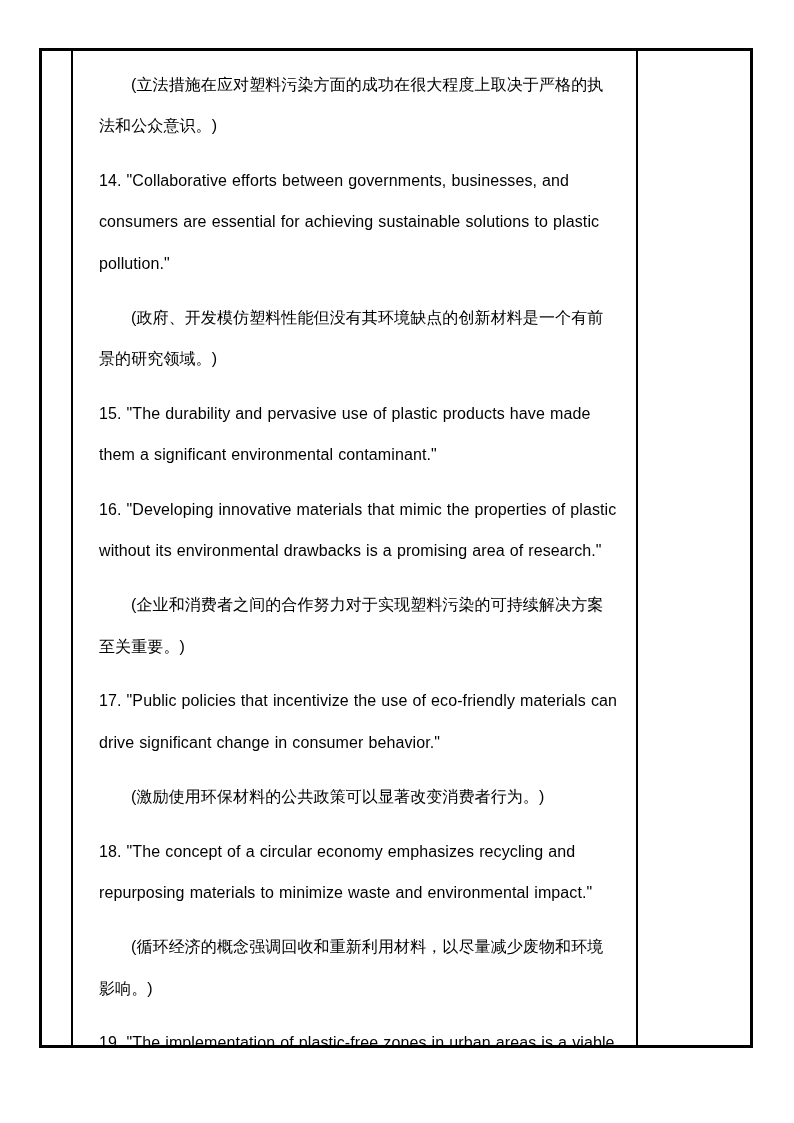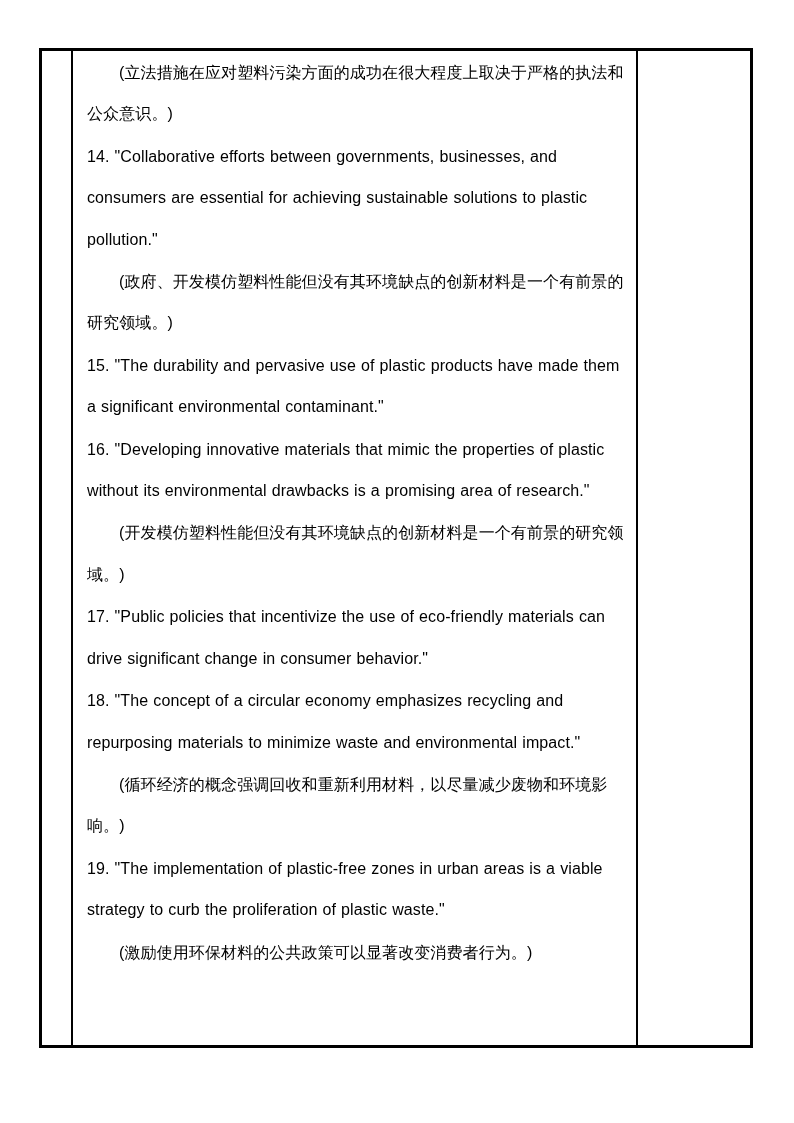--- a/index.html
+++ b/index.html
@@ -36,21 +36,21 @@
     border-right: 2px solid #000000;
     box-sizing: border-box;
     flex: 0 0 auto;
     padding: 0 5px 0 13px;
     overflow: hidden;
   }
   .col-right {
     flex: 1 1 auto;
   }
   .col-body p {
-    margin: 1px;
+    margin: 13px;
     font-size: 16px;
     line-height: 41.4px;
     letter-spacing: 0.1px;
     word-spacing: 0.5px;
   }
   .col-body p.zh {
     text-indent: 2em;
   }
   .col-body p.en {
     font-family: "Liberation Sans", "DejaVu Sans", sans-serif;
@@ -60,21 +60,22 @@
 <body>
 
 <div class="doc-table">
   <div class="col-margin"></div>
   <div class="col-body">
     <p class="zh">(立法措施在应对塑料污染方面的成功在很大程度上取决于严格的执法和公众意识。)</p>
     <p class="en">14. "Collaborative efforts between governments, businesses, and consumers are essential for achieving sustainable solutions to plastic pollution."</p>
     <p class="zh">(政府、开发模仿塑料性能但没有其环境缺点的创新材料是一个有前景的研究领域。)</p>
     <p class="en">15. "The durability and pervasive use of plastic products have made them a significant environmental contaminant."</p>
     <p class="en">16. "Developing innovative materials that mimic the properties of plastic without its environmental drawbacks is a promising area of research."</p>
-    <p class="zh">(开发模仿塑料性能但没有其环境缺点的创新材料是一个有前景的研究领域。)</p>
+    <p class="zh">(企业和消费者之间的合作努力对于实现塑料污染的可持续解决方案至关重要。)</p>
     <p class="en">17. "Public policies that incentivize the use of eco-friendly materials can drive significant change in consumer behavior."</p>
+    <p class="zh">(激励使用环保材料的公共政策可以显著改变消费者行为。)</p>
     <p class="en">18. "The concept of a circular economy emphasizes recycling and repurposing materials to minimize waste and environmental impact."</p>
     <p class="zh">(循环经济的概念强调回收和重新利用材料，以尽量减少废物和环境影响。)</p>
     <p class="en">19. "The implementation of plastic-free zones in urban areas is a viable strategy to curb the proliferation of plastic waste."</p>
     <p class="zh">(激励使用环保材料的公共政策可以显著改变消费者行为。)</p>
   </div>
   <div class="col-right"></div>
 </div>
 
 </body></html>

